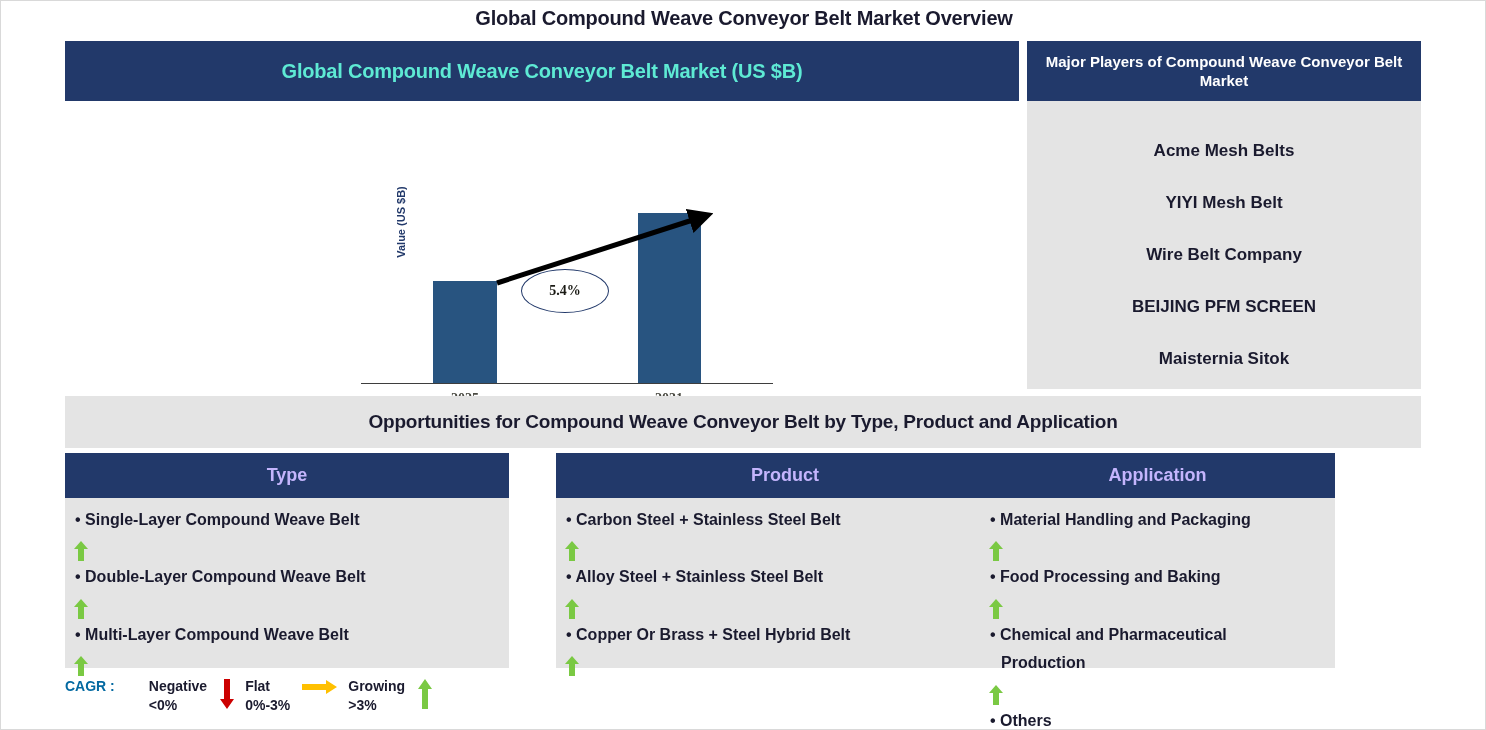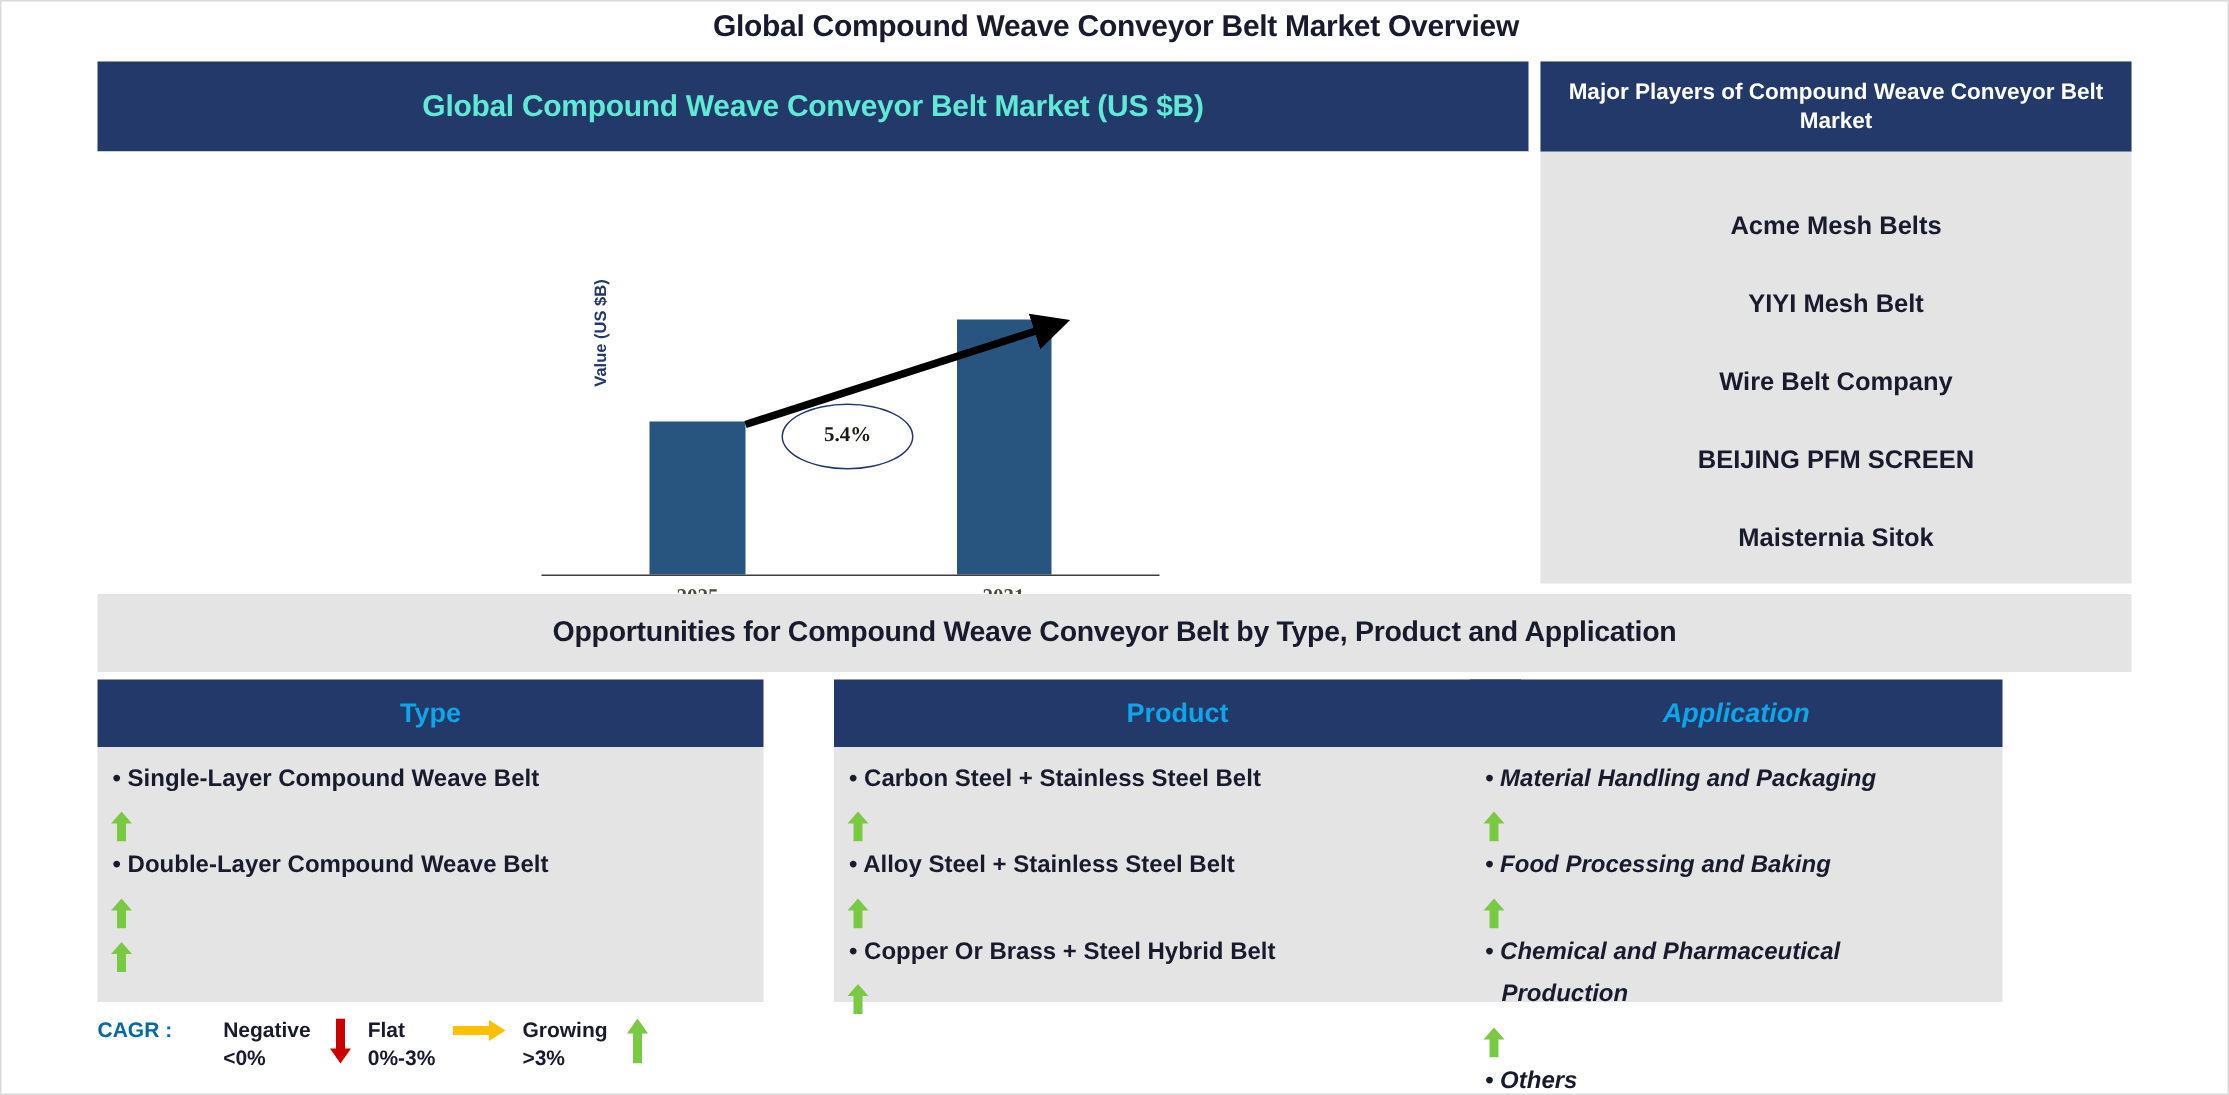--- a/index.html
+++ b/index.html
@@ -214,32 +214,32 @@
   }
 
   
   .col {
     position: absolute;
     top: 452px;
     height: 215px;
   }
   .col-type        { left: 64px;   width: 444px; }
   .col-product     { left: 513px;  width: 458px; padding-left: 42px; }
-  .col-application { left: 979px;  width: 355px; font-style: italic; }
+  .col-application { left: 979px;  width: 355px; }
 
   .col-header {
     width: 100%;
     height: 45px;
     background: #22396a;
     display: flex;
     align-items: center;
     justify-content: center;
   }
   .col-header-text {
-    color: #0ea5e9;
+    color: #c4b5fd;
     font-size: 18px;
     font-weight: bold;
   }
   .col-body {
     width: 100%;
     height: 170px;
     background: #e4e4e4;
     box-sizing: border-box;
     padding: 8px 10px 0 8px;
   }
@@ -370,20 +370,21 @@
           <polygon points="8,0 15,8 11,8 11,20 5,20 5,8 1,8" fill="#7ac943"></polygon>
         </svg>
       </div>
       <div class="opp-row">
         <span class="opp-label">• Double-Layer Compound Weave Belt</span>
         <svg class="trend-icon" width="16" height="20" viewBox="0 0 16 20">
           <polygon points="8,0 15,8 11,8 11,20 5,20 5,8 1,8" fill="#7ac943"></polygon>
         </svg>
       </div>
       <div class="opp-row">
+        <span class="opp-label">• Multi-Layer Compound Weave Belt</span>
         <svg class="trend-icon" width="16" height="20" viewBox="0 0 16 20">
           <polygon points="8,0 15,8 11,8 11,20 5,20 5,8 1,8" fill="#7ac943"></polygon>
         </svg>
       </div>
     </div>
   </div>
 
   <div class="col col-product">
     <div class="col-header">
       <span class="col-header-text">Product</span>

